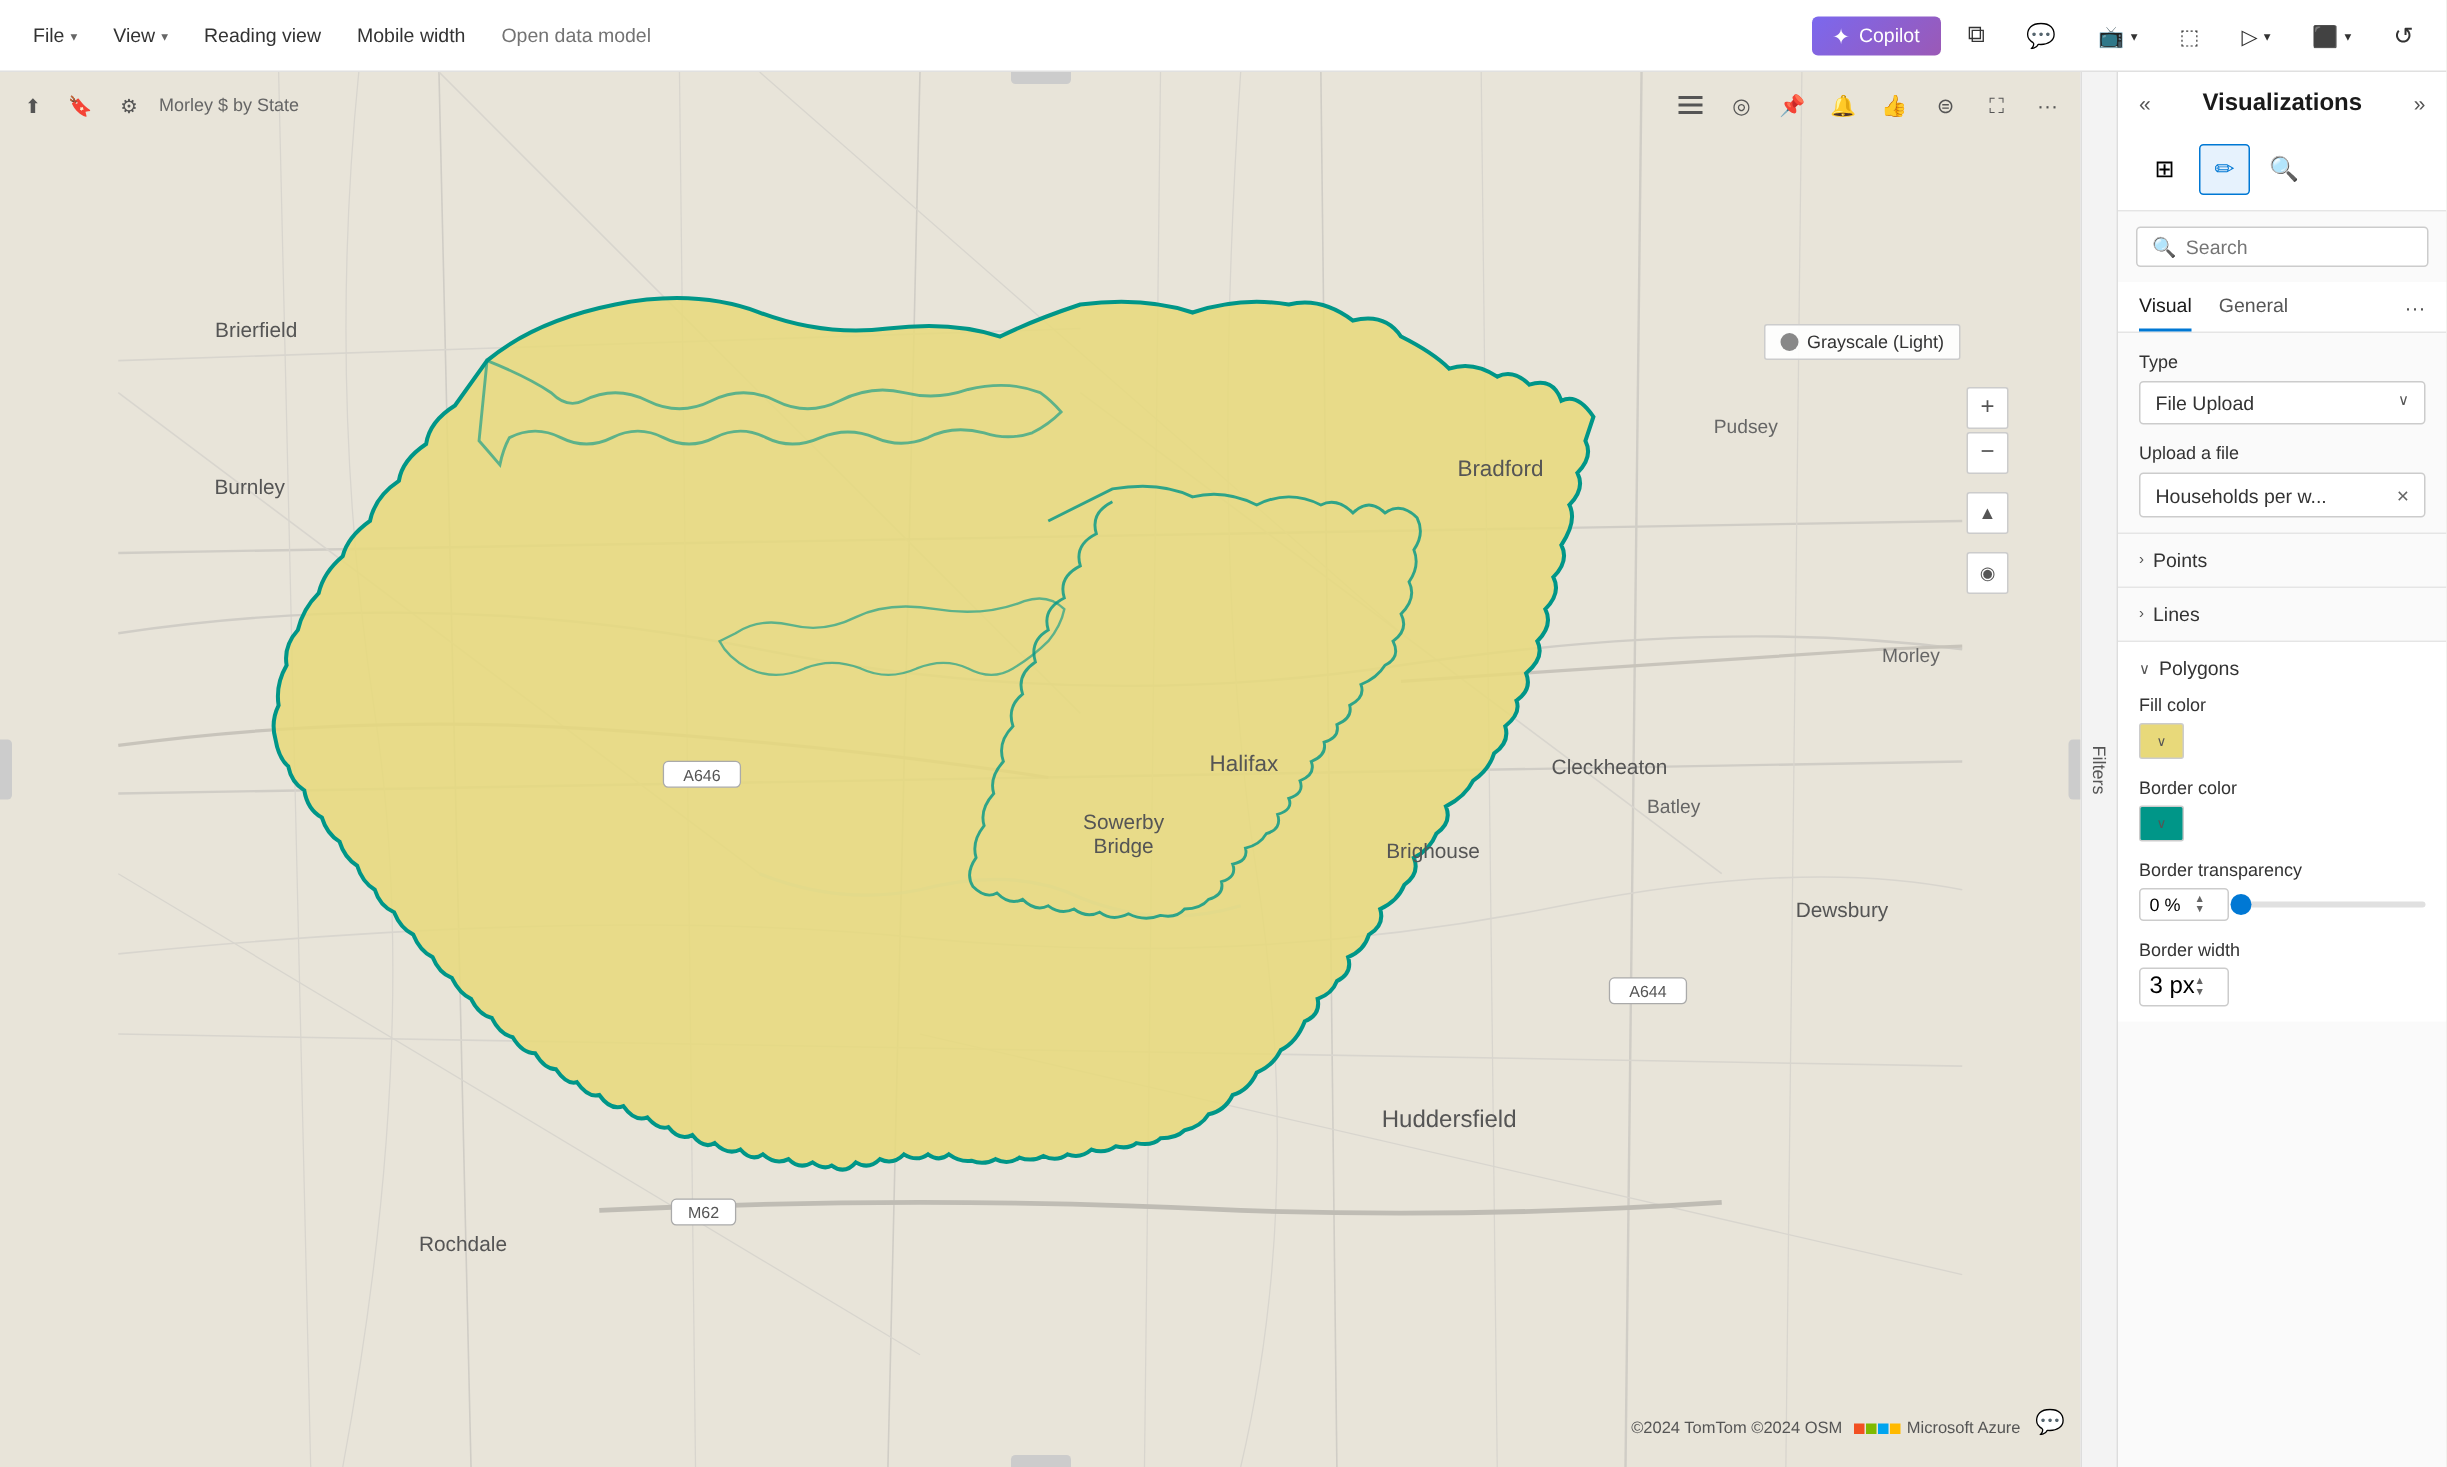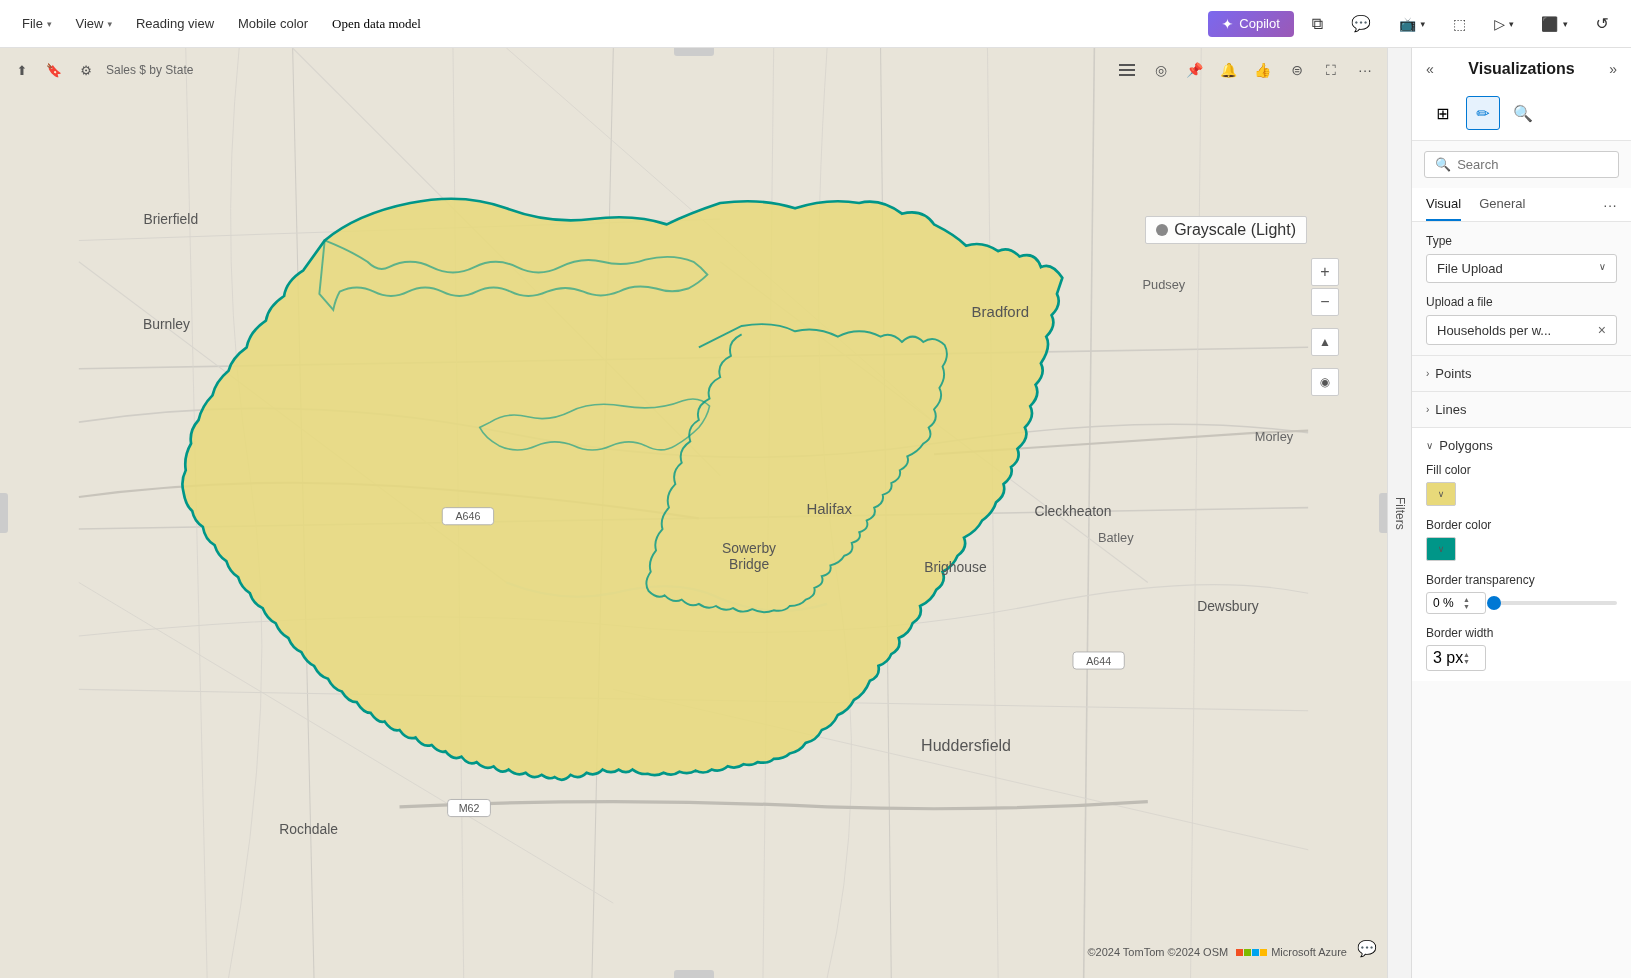--- a/index.html
+++ b/index.html
@@ -54,21 +54,21 @@
       width: 28px; height: 28px; display: flex; align-items: center; justify-content: center;
       border: none; background: transparent; cursor: pointer; border-radius: 3px; font-size: 14px; color: #555;
     }
     .map-hamburger { display: flex; flex-direction: column; gap: 3px; cursor: pointer; padding: 6px; }
     .map-hamburger span { display: block; width: 16px; height: 2px; background: #555; }
 
     
     .grayscale-badge {
       position: absolute; top: 168px; right: 80px;
       background: rgba(255,255,255,0.9); border: 1px solid #ccc;
-      padding: 4px 10px; font-size: 16px; color: #333;
+      padding: 4px 10px; font-size: 12px; color: #333;
       display: flex; align-items: center; gap: 6px; border-radius: 2px;
       z-index: 10;
     }
     .grayscale-dot { width: 12px; height: 12px; background: #888; border-radius: 50%; }
 
     
     .map-zoom {
       position: absolute; top: 210px; right: 48px;
       display: flex; flex-direction: column; gap: 2px; z-index: 10;
     }
@@ -300,23 +300,23 @@
     <span class="chevron">▾</span>
   </div>
   <div class="topbar-menu-item">
     <span>View</span>
     <span class="chevron">▾</span>
   </div>
   <div class="topbar-menu-item">
     <span>Reading view</span>
   </div>
   <div class="topbar-menu-item">
-    <span>Mobile color</span>
-  </div>
-  <div class="topbar-menu-item" style="color:#000000;font-family:Liberation Serif, serif;">
+    <span>Mobile width</span>
+  </div>
+  <div class="topbar-menu-item" style="color:#737373;">
     <span>Open data model</span>
   </div>
   <div class="topbar-right">
     <button class="copilot-btn">
       <span style="font-size:14px;">✦</span>
       <span>Copilot</span>
     </button>
     <button class="topbar-icon-btn">
       <span style="font-size:16px;">⧉</span>
     </button>
@@ -457,21 +457,21 @@
       <text x="830" y="658" font-size="15" fill="#555" text-anchor="middle" font-family="Arial" font-weight="300">Huddersfield</text>
     </svg>
 
     <div class="map-toolbar">
       <div class="map-title">
         <div class="map-title-icons">
           <button class="map-icon-btn" style="font-size:13px;">⬆</button>
           <button class="map-icon-btn" style="font-size:13px;">🔖</button>
           <button class="map-icon-btn" style="font-size:13px;">⚙</button>
         </div>
-        <span style="font-size:12px; color:#666;">Sales $ by State</span>
+        <span style="font-size:12px; color:#666;">Morley $ by State</span>
       </div>
       <div class="map-toolbar-right">
         <div class="map-hamburger">
           <span></span>
           <span></span>
           <span></span>
         </div>
         <button class="map-icon-btn" style="font-size:14px;">◎</button>
         <button class="map-icon-btn" style="font-size:14px;">📌</button>
         <button class="map-icon-btn" style="font-size:14px;">🔔</button>

